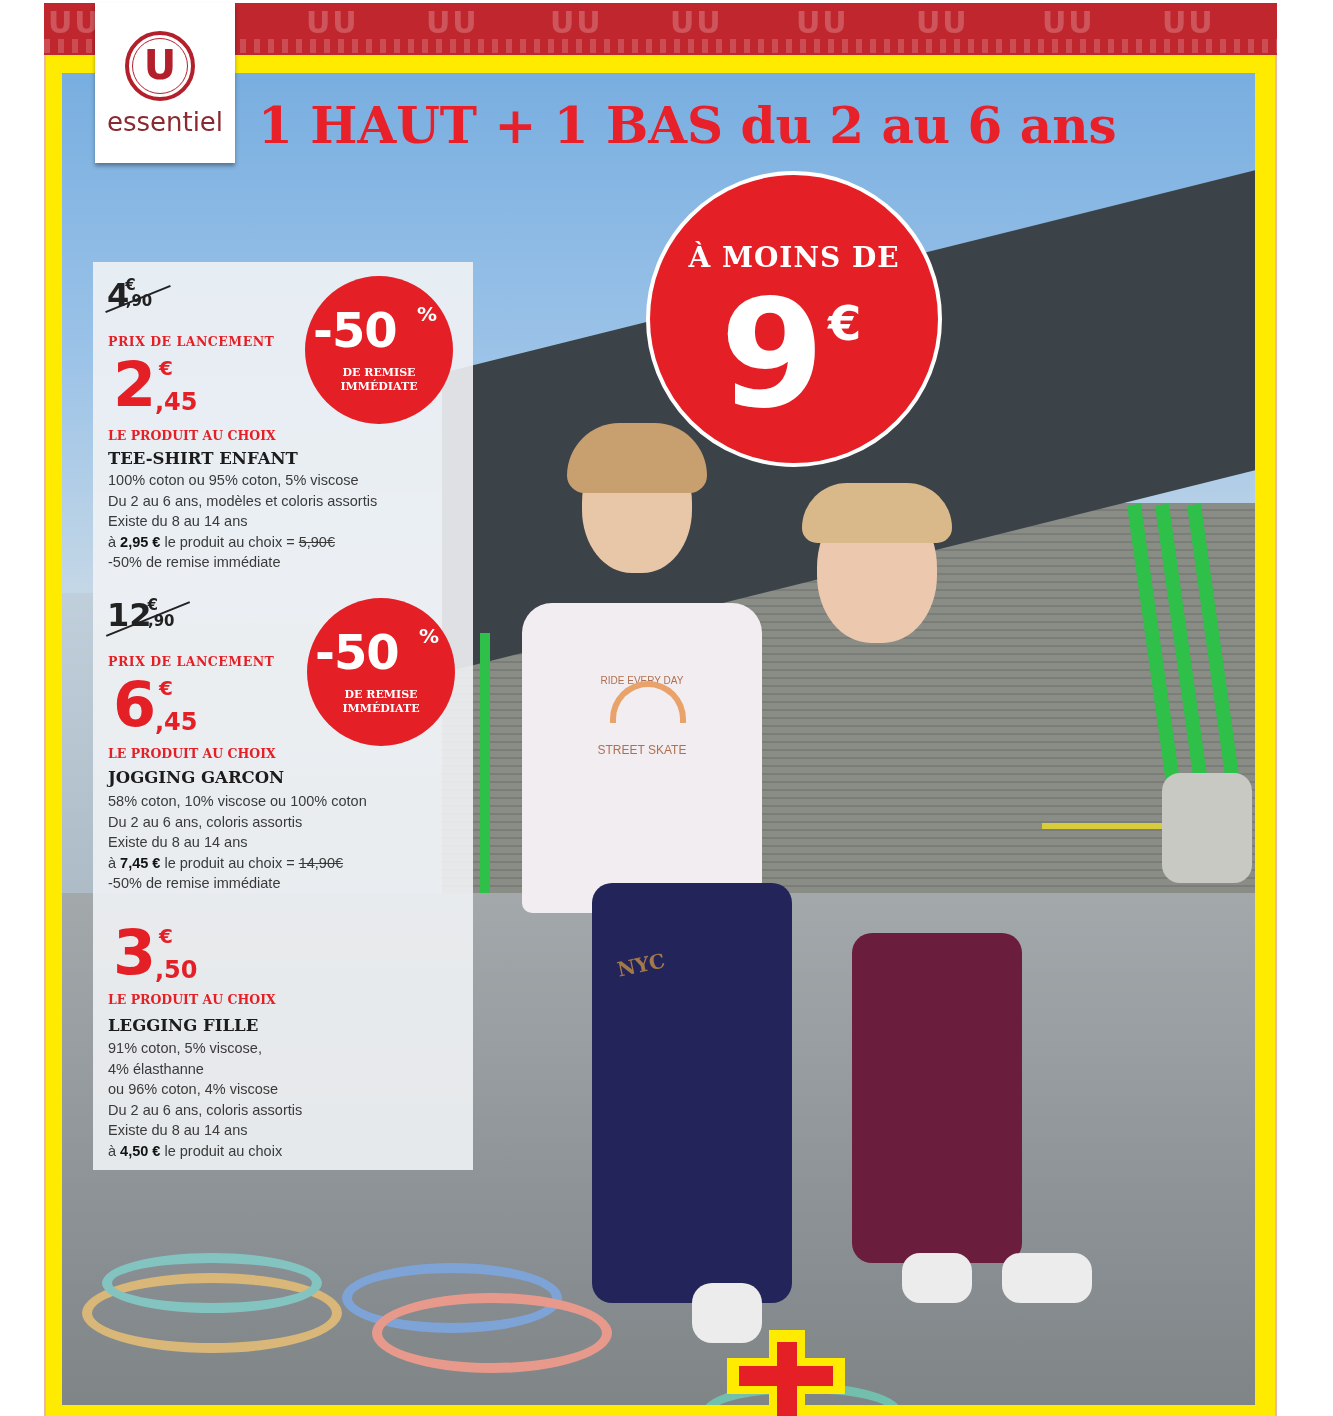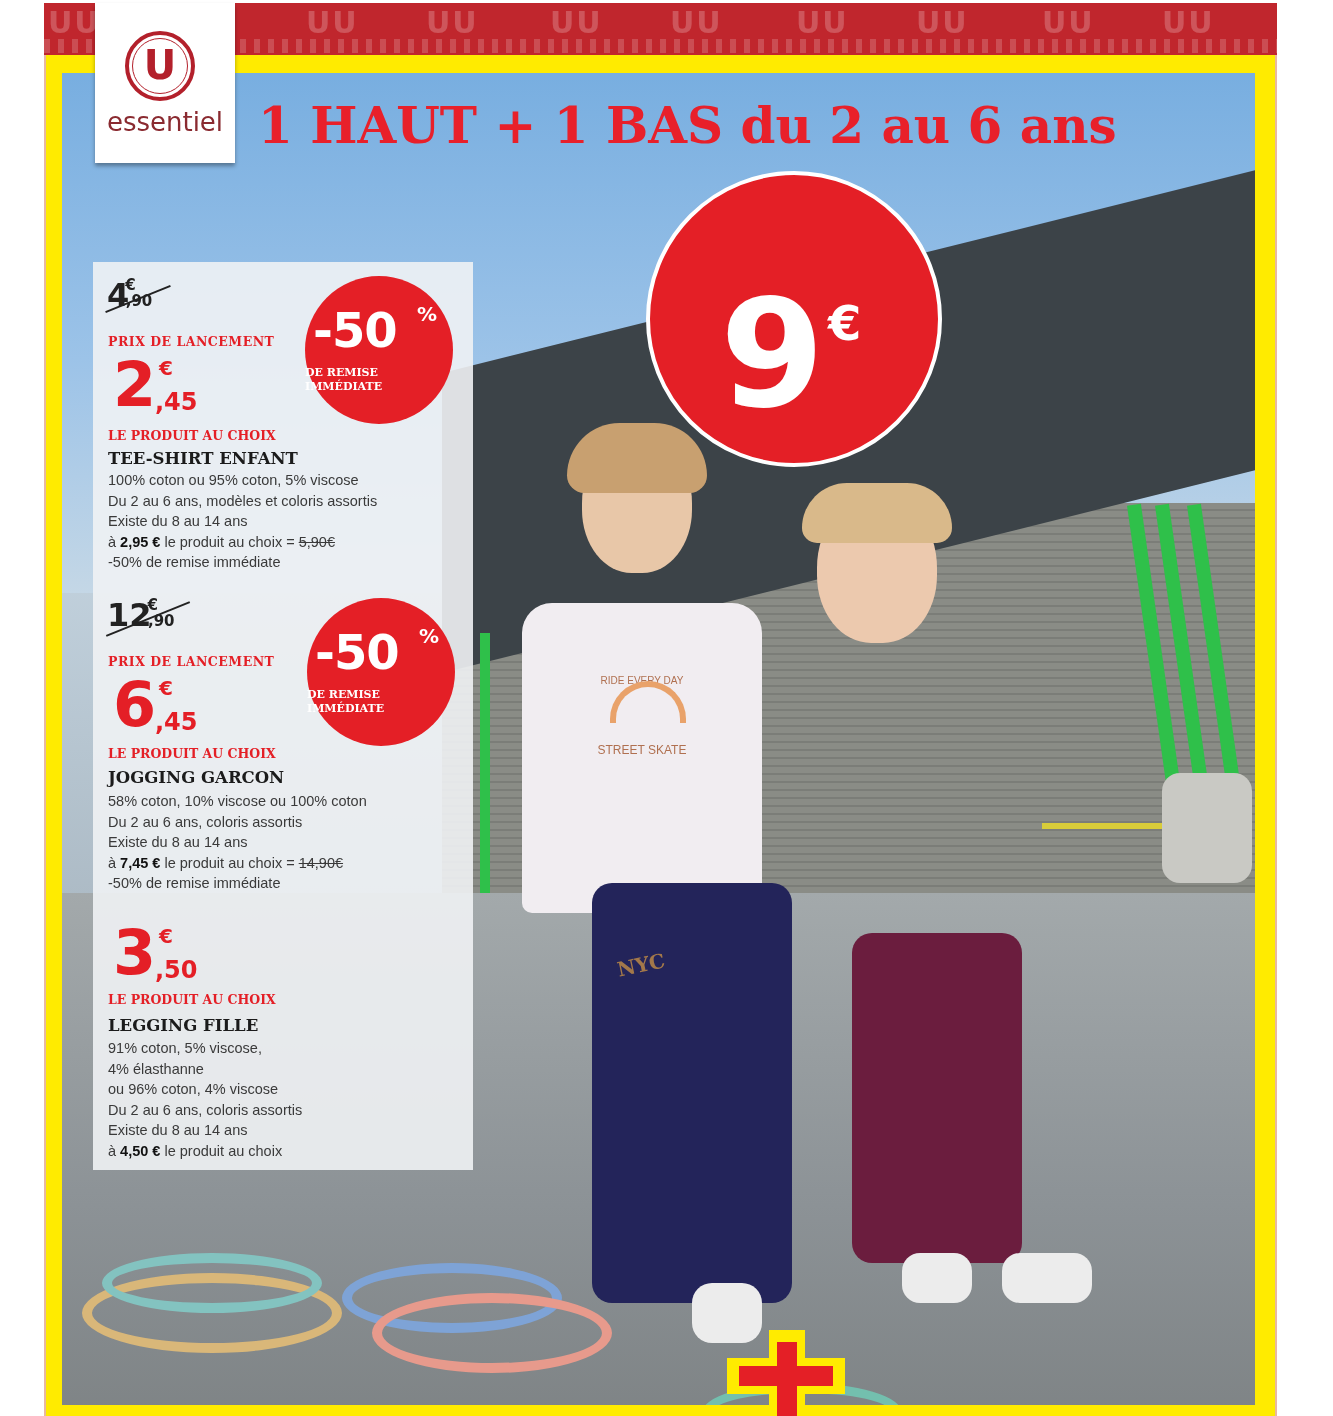--- a/index.html
+++ b/index.html
@@ -37,21 +37,21 @@
   .launch{position:absolute;font-family:"DejaVu Serif",serif;font-weight:bold;font-size:12.5px;color:#e41f26;letter-spacing:0.5px;white-space:nowrap;}
   .price{position:absolute;color:#e41f26;font-family:"DejaVu Sans",sans-serif;font-weight:bold;}
   .price .int{font-size:62px;line-height:62px;position:absolute;left:0;top:0;}
   .price .eur{font-size:20px;position:absolute;top:2px;}
   .price .dec{font-size:24px;position:absolute;top:34px;}
   .choice{position:absolute;font-family:"DejaVu Serif",serif;font-weight:bold;font-size:12.5px;color:#e41f26;white-space:nowrap;}
   .pname{position:absolute;font-family:"DejaVu Serif",serif;font-weight:bold;font-size:16.5px;color:#1b1b1b;white-space:nowrap;}
   .desc{position:absolute;font-family:"Liberation Sans",sans-serif;font-size:14.5px;color:#3a3a3a;line-height:20.5px;white-space:nowrap;}
   .desc b{color:#111;}
   .desc .st{text-decoration:line-through;}
-  .disc{position:absolute;width:148px;height:148px;border-radius:50%;background:#e41f26;color:#fff;}
+  .disc{position:absolute;width:148px;height:148px;border-radius:50%;background:#e41f26;color:#fff;text-align:center;}
   .disc .pct{position:absolute;left:8px;top:26px;font-family:"DejaVu Sans",sans-serif;font-weight:bold;font-size:48px;letter-spacing:-1px;}
   .disc .pctsym{position:absolute;left:112px;top:26px;font-family:"DejaVu Sans",sans-serif;font-weight:bold;font-size:20px;}
   .disc .sub{position:absolute;left:0;right:0;top:90px;font-family:"DejaVu Serif",serif;font-weight:bold;font-size:11px;line-height:14px;}
   .prixbas{position:absolute;width:150px;height:150px;border-radius:50%;background:#e41f26;color:#fff;text-align:center;}
   .prixbas .l1,.prixbas .l2{position:absolute;left:0;right:0;font-family:"DejaVu Serif",serif;font-weight:bold;font-size:40px;line-height:44px;}
   .plus{position:absolute;left:727px;top:1330px;width:118px;height:86px;}
   .plus .y1{position:absolute;left:42px;top:0;width:36px;height:86px;background:#ffeb00;}
   .plus .y2{position:absolute;left:0;top:28px;width:118px;height:36px;background:#ffeb00;}
   .plus .r1{position:absolute;left:50px;top:12px;width:20px;height:74px;background:#e41f26;}
   .plus .r2{position:absolute;left:12px;top:36px;width:94px;height:20px;background:#e41f26;}
@@ -114,20 +114,21 @@
   <div class="ring">
     <div class="inner"></div>
     <div class="u">U</div>
   </div>
   <div class="word">essentiel</div>
 </div>
 
 <div class="headline">1 HAUT + 1 BAS du 2 au 6 ans</div>
 
 <div class="badge-big">
+  <div class="top">À MOINS DE</div>
   <div class="num">9</div>
   <div class="cur">€</div>
 </div>
 
 <div class="panel">
 
   <div class="old" style="left:14px;top:14px">
     <span class="big">4</span><span class="sm" style="position:relative;top:-16px;left:-4px">€</span><span class="sm" style="position:relative;left:-14px">,90</span>
     <div class="strike"></div>
   </div>

